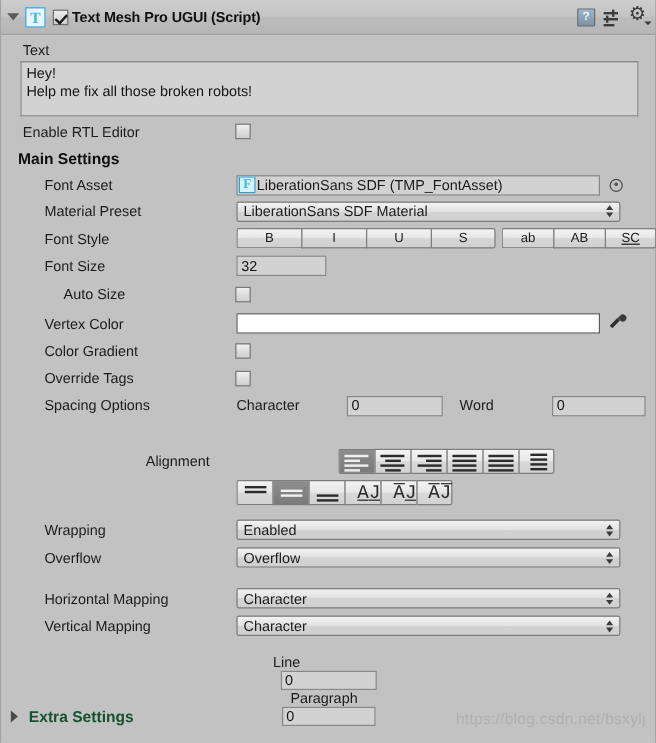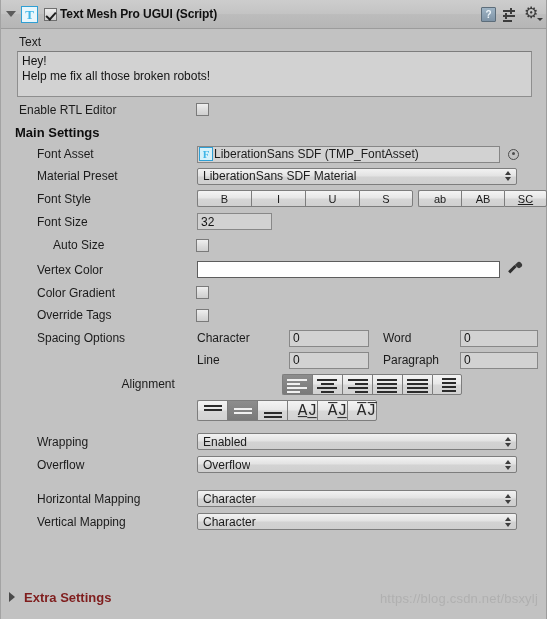--- a/index.html
+++ b/index.html
@@ -396,21 +396,21 @@
     left: 0; right: 0;
     bottom: 12px;
     display: flex;
     align-items: center;
     padding-left: 8px;
     height: 20px;
   }
   .extra .ttl {
     font-weight: bold;
     font-size: 13px;
-    color: #7f1d1d;
+    color: #14532d;
     margin-left: 4px;
   }
   .watermark {
     position: absolute;
     right: 8px;
     bottom: 13px;
     font-size: 13px;
     color: #b0b0b0;
     letter-spacing: 0.2px;
     user-select: none;
@@ -511,21 +511,21 @@
     <div class="cb" style="margin-left:-1px;"></div>
   </div>
 
   <div class="row" style="height:22px; padding-left:0;">
     <div class="lbl-col indent">Spacing Options</div>
     <div class="lbl" style="width:92px;">Character</div>
     <div class="numfield" style="width:80px;">0</div>
     <div class="lbl" style="width:77px; padding-left:14px;">Word</div>
     <div class="numfield" style="width:78px;">0</div>
   </div>
-  <div class="row" style="height:22px; padding-left:0;">
+  <div class="row" style="height:22px; padding-left:0;flex-direction:column;">
     <div class="lbl-col indent"></div>
     <div class="lbl" style="width:92px;">Line</div>
     <div class="numfield" style="width:80px;">0</div>
     <div class="lbl" style="width:77px; padding-left:14px;">Paragraph</div>
     <div class="numfield" style="width:78px;">0</div>
   </div>
 
   <div class="row" style="height:26px; padding-left:0;justify-content:center;">
     <div class="lbl-col indent">Alignment</div>
     <div class="align-group">

